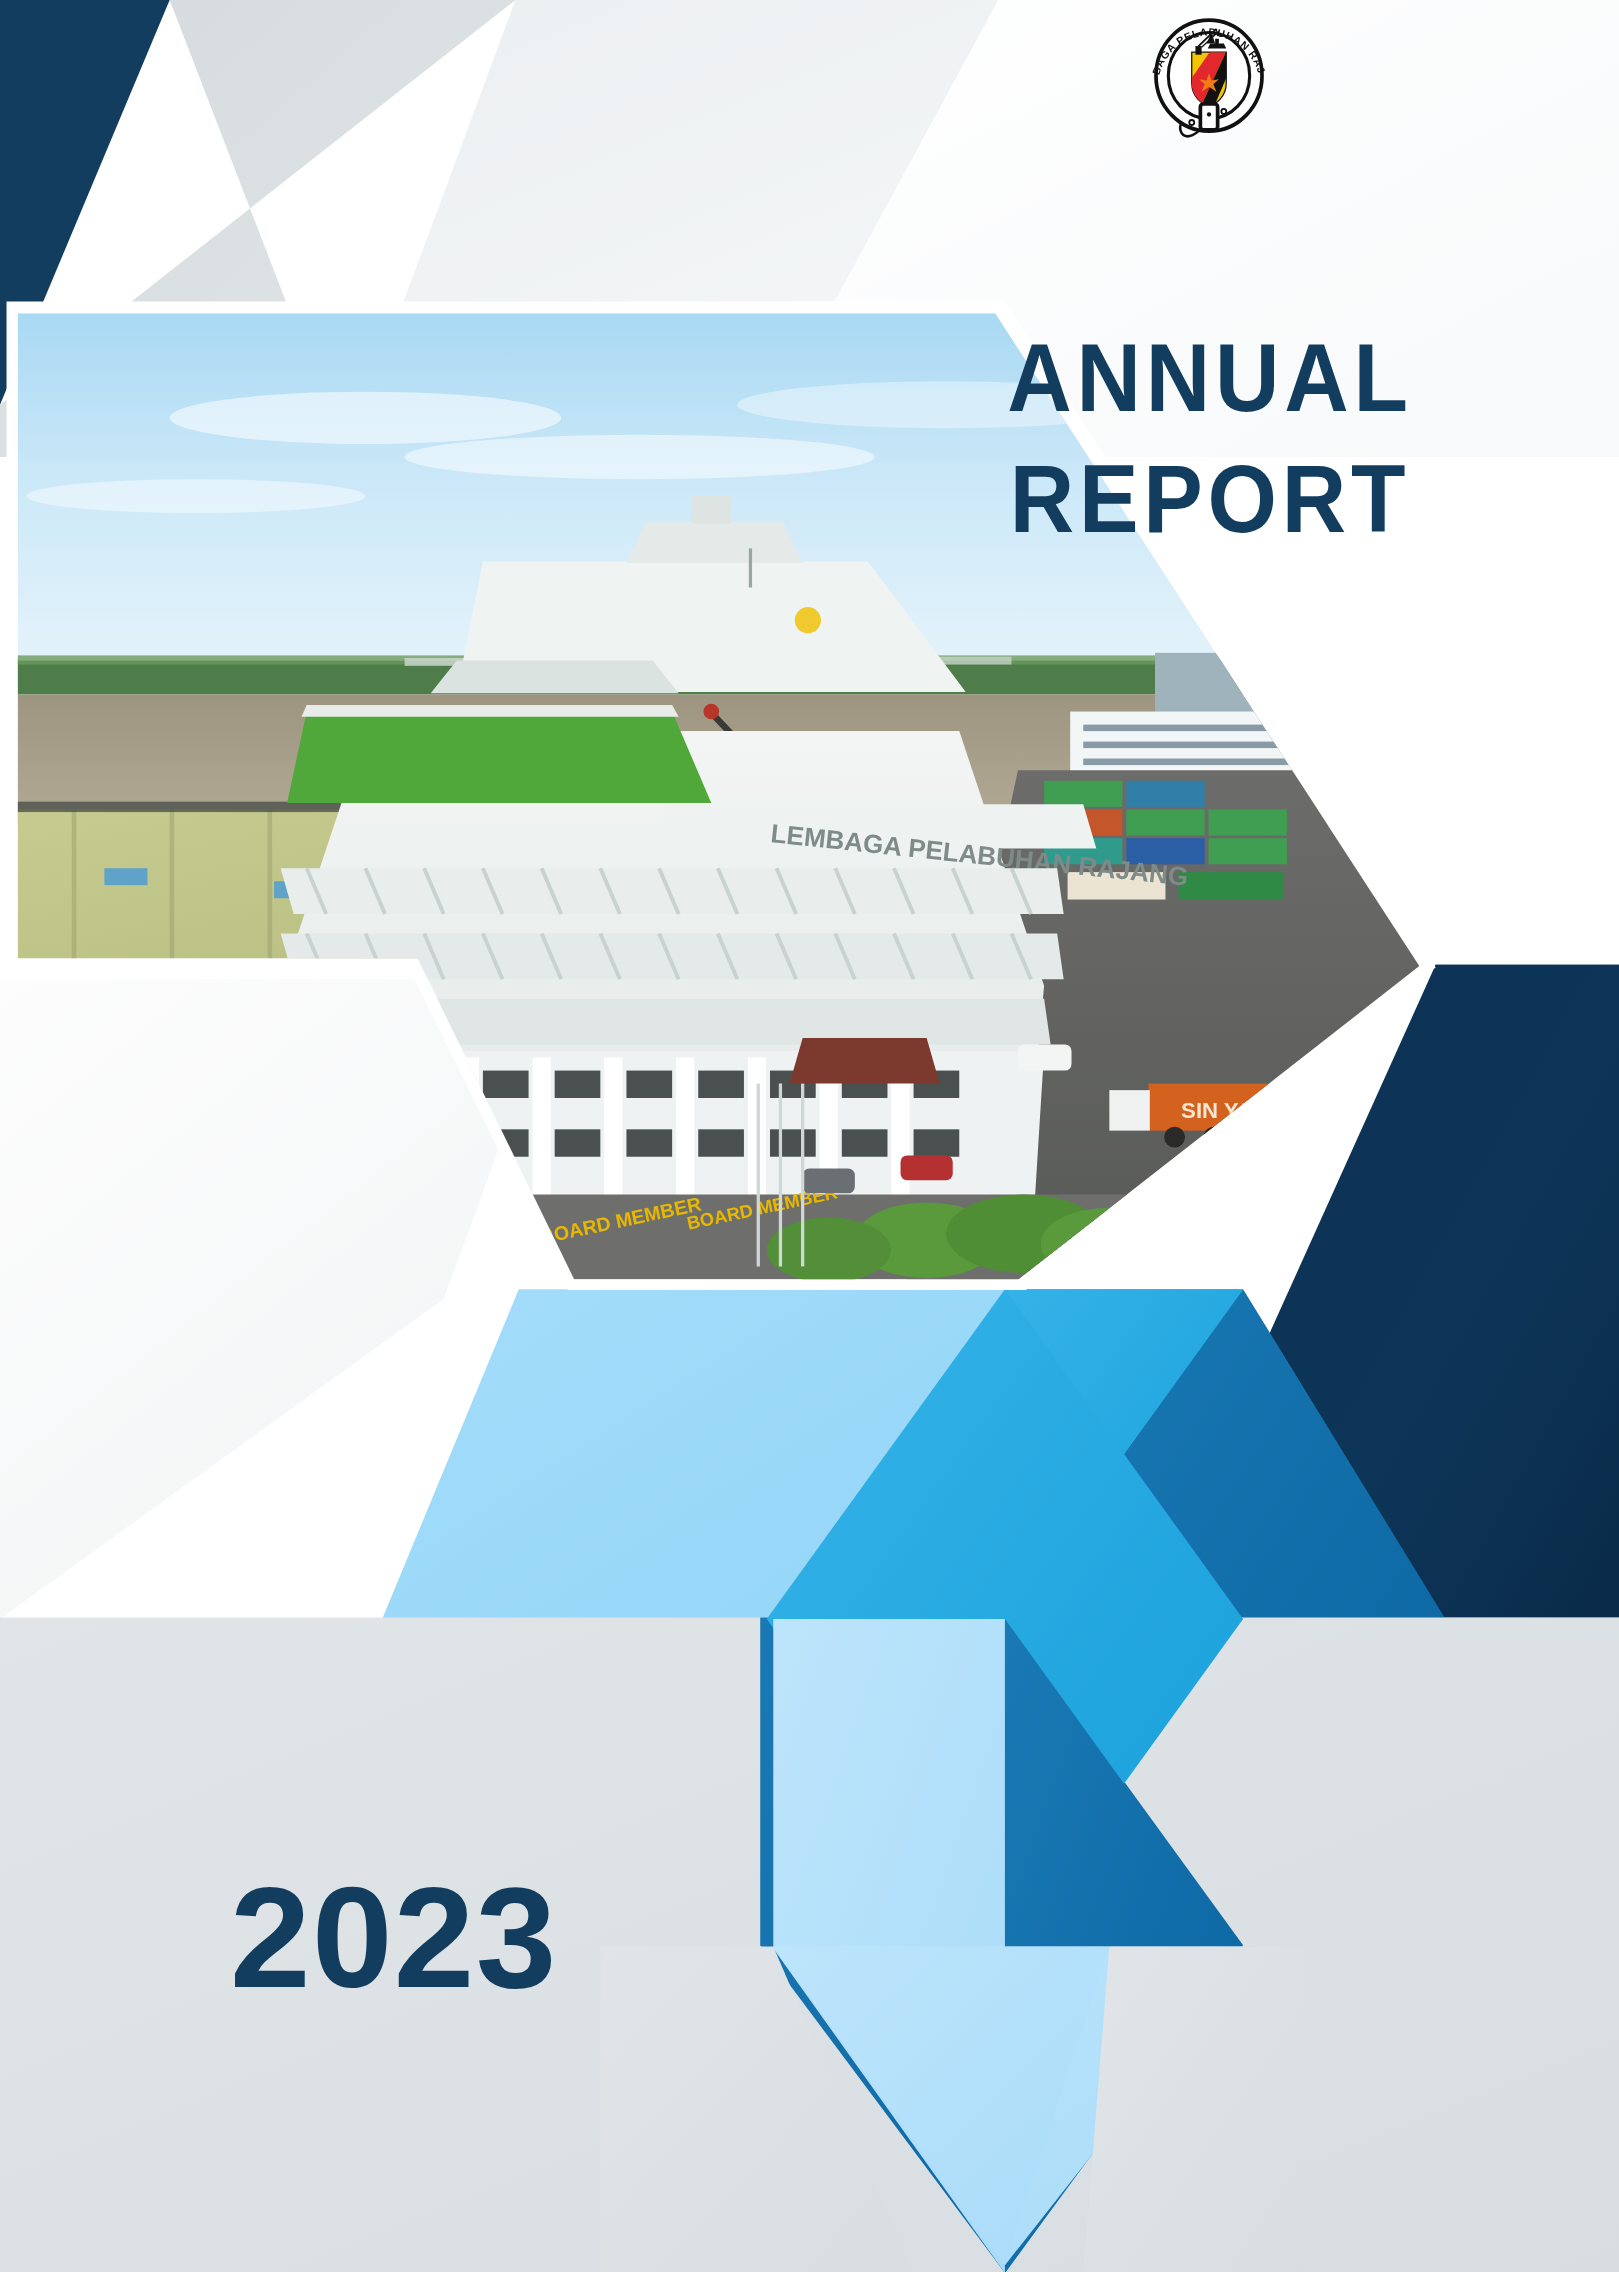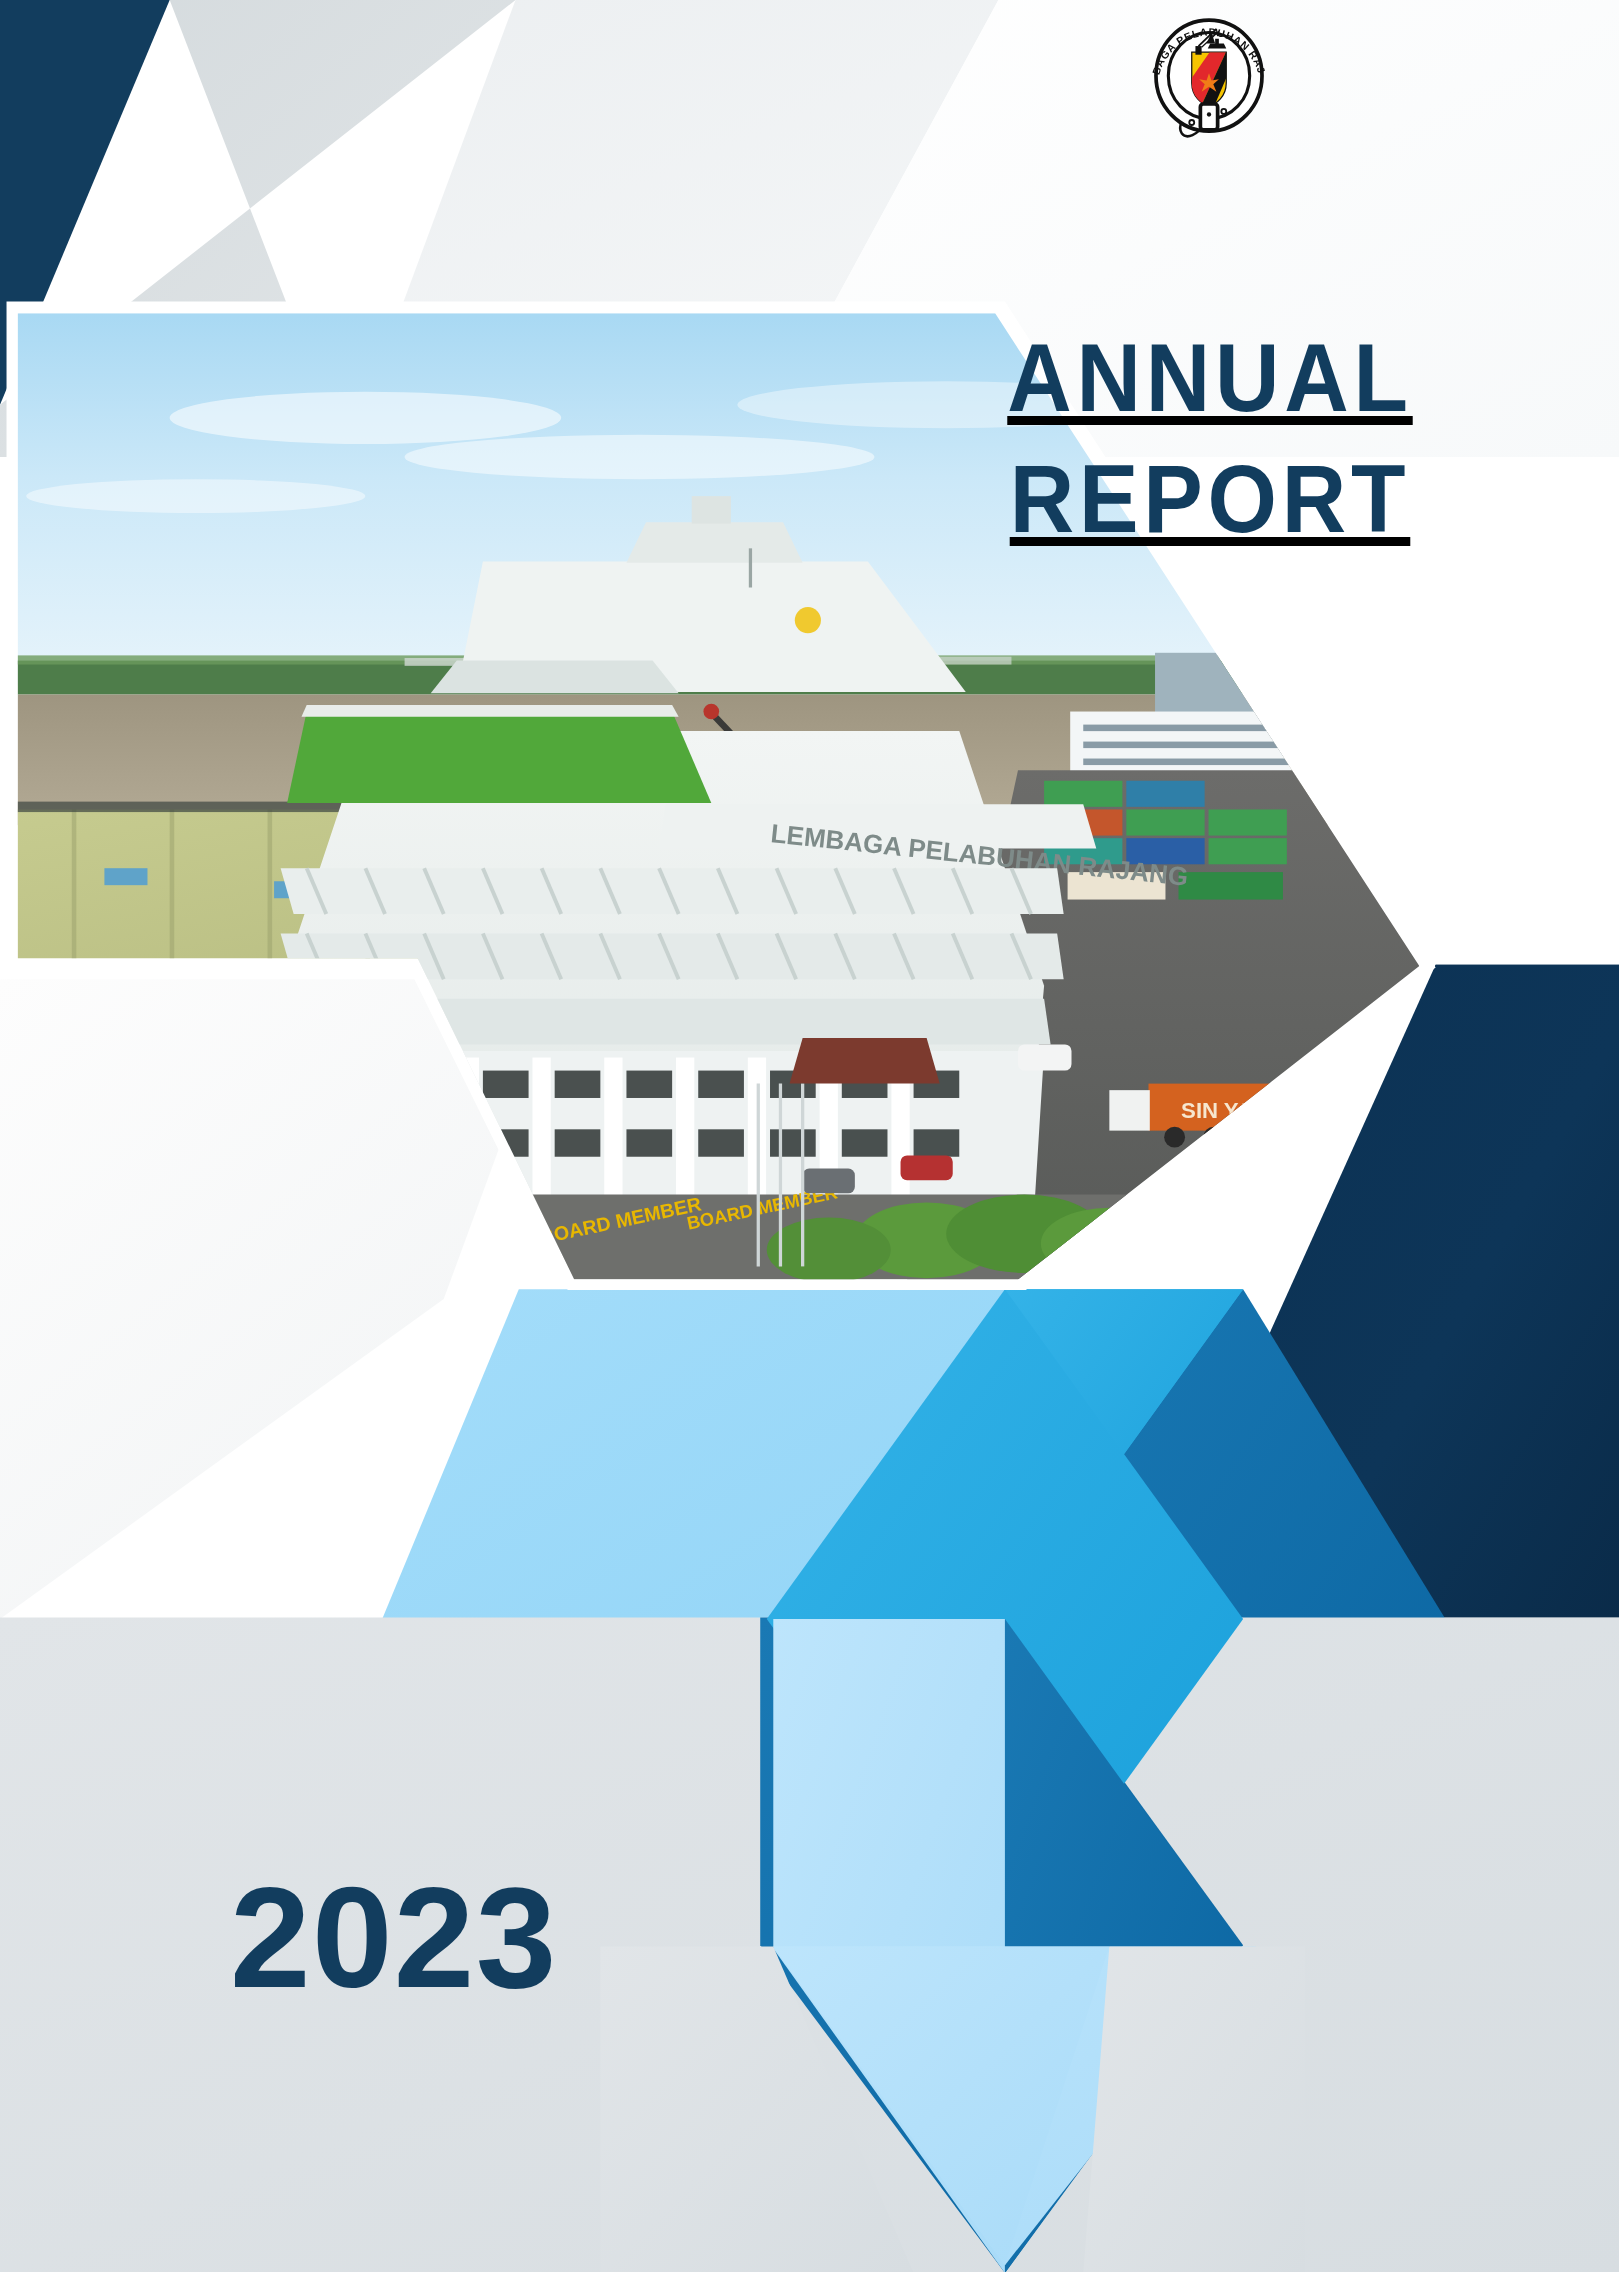--- a/index.html
+++ b/index.html
@@ -37,21 +37,20 @@
     height: 127px;
   }
 
   
   #title-block {
     position: absolute;
     left: 972px;
     top: 317px;
     width: 476px;
     text-align: center;
-    text-decoration: underline;
   }
   .title-line {
     color: #123d5e;
     font-family: "Liberation Sans", sans-serif;
     font-weight: bold;
     font-size: 97px;
     line-height: 1.25;
     letter-spacing: 5.2px;
     transform: scaleX(0.92);
     transform-origin: center;

